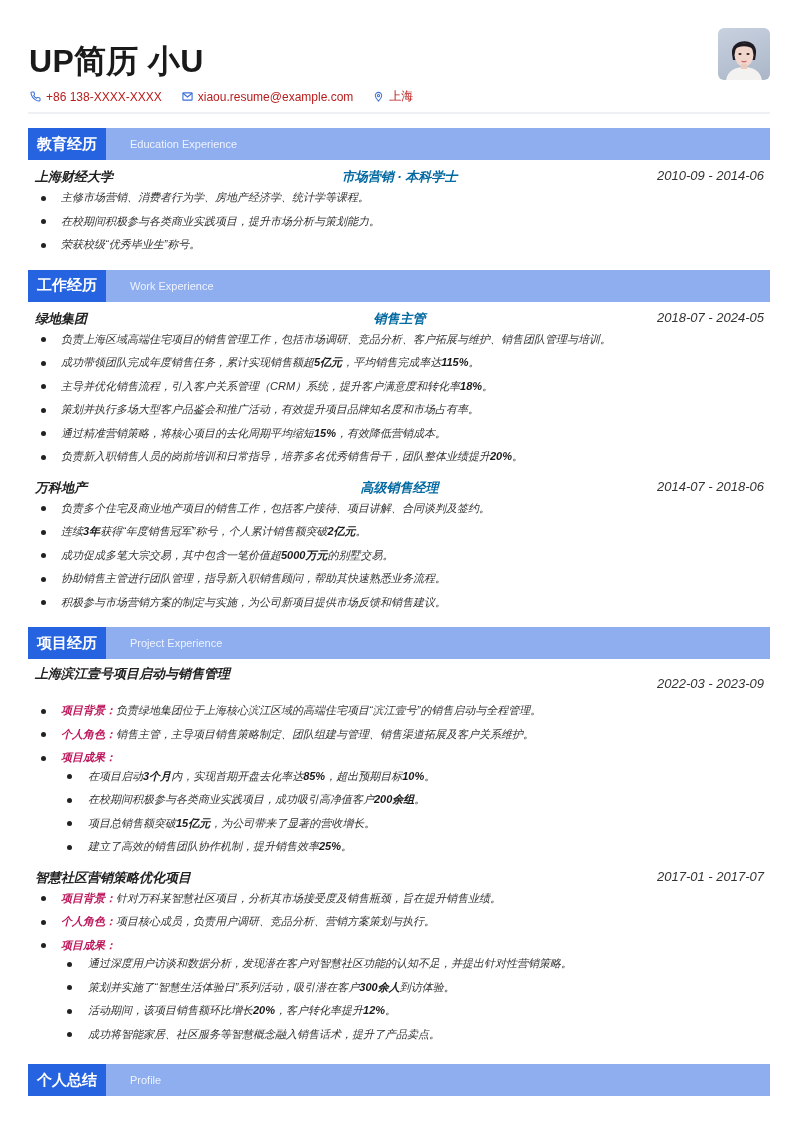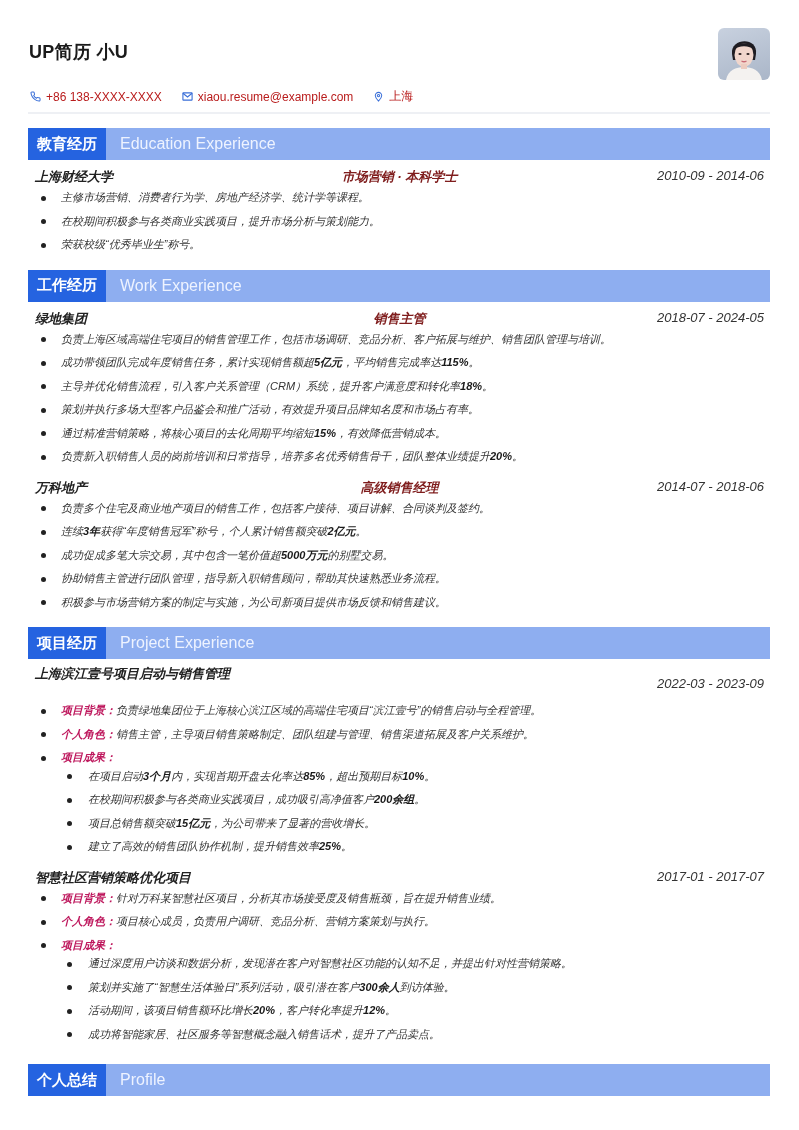--- a/index.html
+++ b/index.html
@@ -1,35 +1,35 @@
 <!DOCTYPE html>
 <html><head>
 <meta charset="utf-8">
 <style>
   * { box-sizing: border-box; margin: 0; padding: 0; }
   html, body { width: 799px; height: 1130px; background: #ffffff; overflow: hidden; }
   body { font-family: "Liberation Sans", "DejaVu Sans", sans-serif; color: #222; position: relative; }
   .page { position: relative; width: 799px; height: 1130px; padding: 0 29px 0 28px; }
 
   .header { position: relative; height: 116px; }
-  .name { position: absolute; left: 1px; top: 40px; font-size: 18px; font-weight: 700; color: #1a1a1a; letter-spacing: 0.3px; }
+  .name { position: absolute; left: 1px; top: 40px; font-size: 32px; font-weight: 700; color: #1a1a1a; letter-spacing: 0.3px; }
   .contacts { position: absolute; left: 2px; top: 88px; display: flex; align-items: center; font-size: 12px; color: #b91c1c; }
   .contact { display: flex; align-items: center; margin-right: 20px; }
   .contact svg { width: 11px; height: 11px; margin-right: 5px; }
   .avatar { position: absolute; right: 0; top: 28px; width: 52px; height: 52px; border-radius: 6px; overflow: hidden; background: linear-gradient(160deg, #c8d1df 0%, #aab6c8 100%); }
   .divider { position: absolute; left: 0; right: 0; top: 112px; height: 2px; background: #eef0f4; }
 
   .sec-head { display: flex; height: 32px; background: #8eaef0; margin-top: 12px; }
   .sec-head .cn { background: #2563e0; color: #fff; font-weight: 700; font-size: 15px; width: 78px; display: flex; align-items: center; justify-content: center; }
-  .sec-head .en { color: #eef3ff; font-size: 16px; display: flex; align-items: center; padding-left: 14px; }
+  .sec-head .en { color: #eef3ff; font-size: 11px; display: flex; align-items: center; padding-left: 24px; }
 
   .entry { padding: 0 6px 0 7px; font-style: italic; }
   .entry-head { position: relative; height: 22px; font-size: 13px; margin-top: 4px; }
   .entry-head .left { position: absolute; left: 0; top: 4px; font-weight: 700; color: #222; }
-  .entry-head .mid { position: absolute; left: 0; right: 0; top: 4px; text-align: center; font-weight: 700; color: #7f1d1d; }
+  .entry-head .mid { position: absolute; left: 0; right: 0; top: 4px; text-align: center; font-weight: 700; color: #0369a1; }
   .entry-head .date { position: absolute; right: 0; top: 4px; color: #333; font-size: 13px; }
   .entry-head.tall { height: 36px; }
   .entry-head.tall .left { width: 200px; line-height: 16px; top: 3px; }
   .entry-head.tall .date { top: 13px; }
 
   ul.bullets { list-style: none; margin: 0; }
   ul.bullets > li { position: relative; padding-left: 26px; font-size: 11px; line-height: 23.5px; color: #333; white-space: nowrap; }
   ul.bullets > li::before { content: ""; position: absolute; left: 6px; top: 9.5px; width: 5px; height: 5px; border-radius: 50%; background: #222; }
   ul.sub > li { padding-left: 53px; }
   ul.sub > li::before { left: 32px; }

